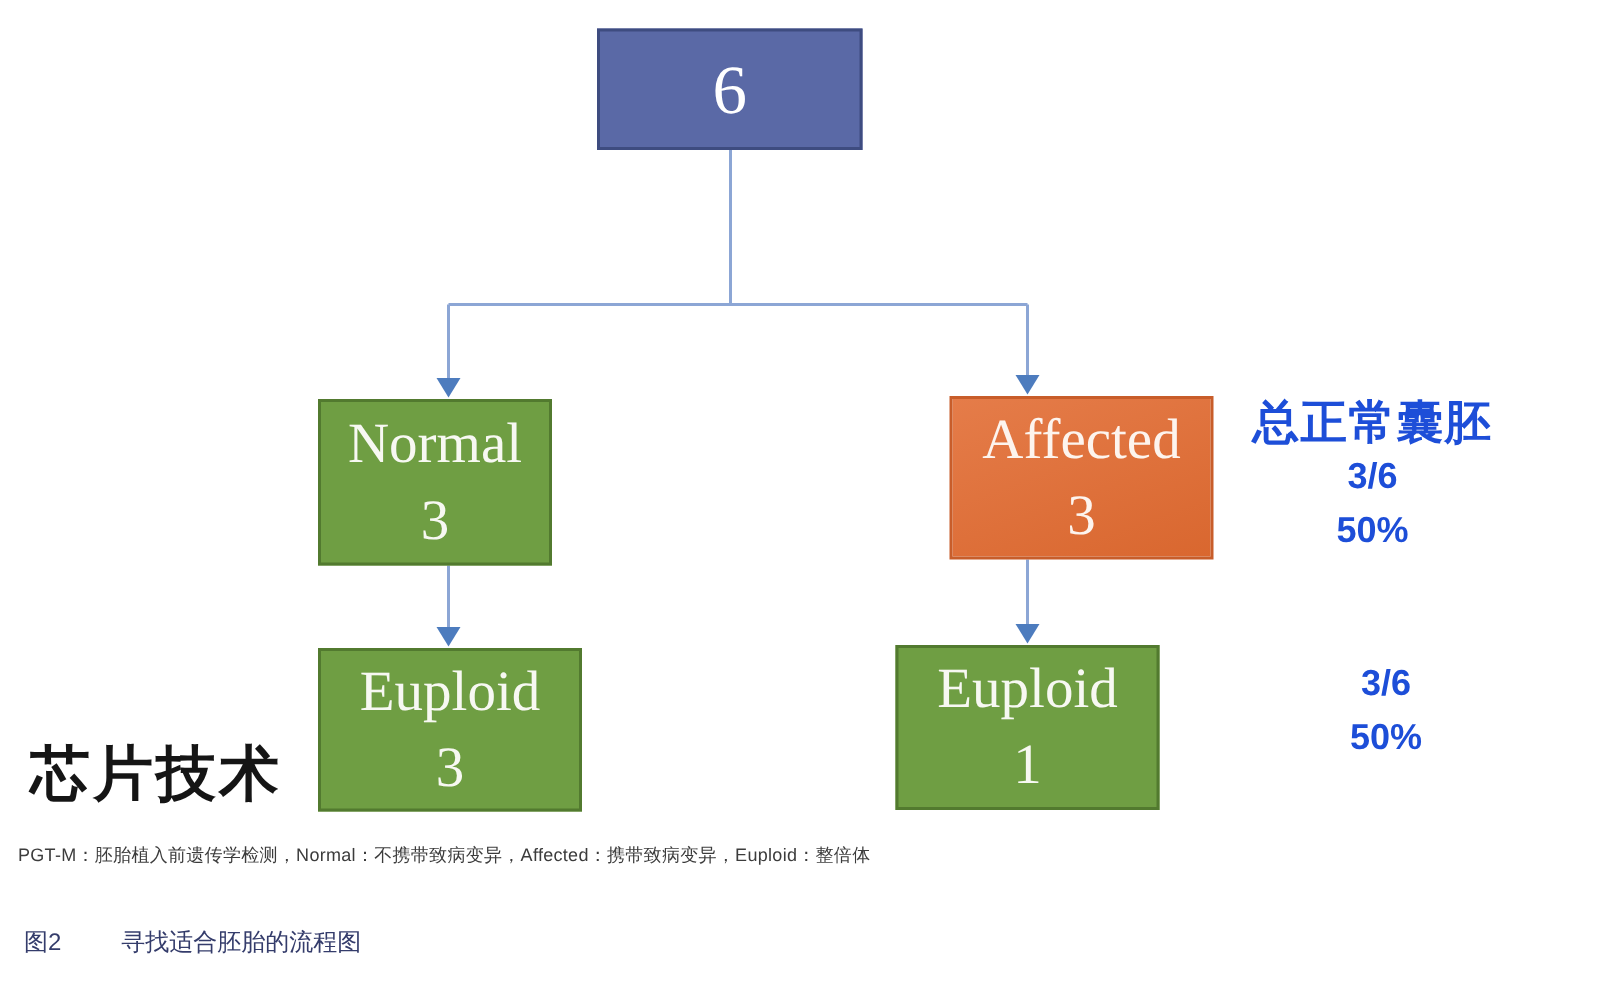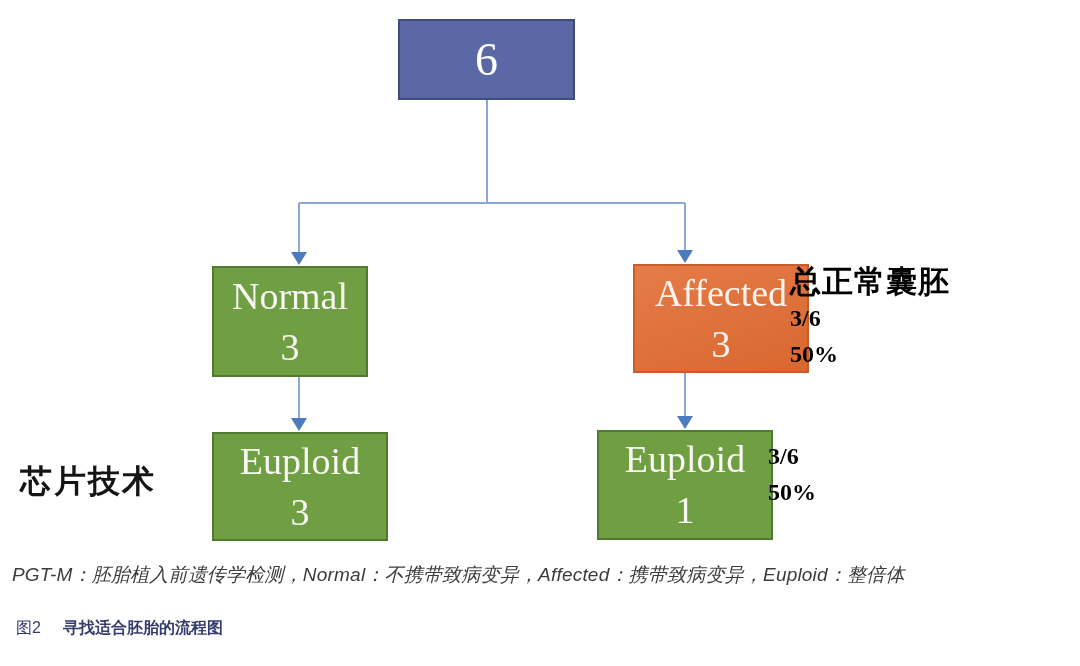--- a/index.html
+++ b/index.html
@@ -34,43 +34,43 @@
     font-size:38px;color:#fdf4ee;
   }
 
   .row-label{position:absolute;color:#151515;}
   .row-label.pgtm{
     left:45px;top:293px;
     font-family:"Liberation Mono","DejaVu Sans Mono",monospace;
     font-weight:700;font-size:36px;letter-spacing:1px;
   }
   .row-label.chip{
-    left:20px;top:460px;
-    font-weight:700;font-size:32px;letter-spacing:2px;
+    left:20px;top:488px;
+    font-weight:700;font-size:40px;letter-spacing:2px;
   }
 
   .annotation{
-    position:absolute;color:#000000;font-weight:700;
-    font-family:Liberation Serif, serif;
+    position:absolute;text-align:center;color:#1d4ed8;font-weight:700;
+    font-family:Liberation Sans, sans-serif;
   }
   .annotation .ann-title{font-size:31px;line-height:37px;letter-spacing:1px;}
   .annotation .ann-line{font-size:24px;line-height:36px;}
   .annotation.top{left:790px;top:263px;width:250px;}
   .annotation.bottom{left:768px;top:438px;width:312px;}
 
   .footnote{
     position:absolute;left:12px;top:562px;width:1000px;
-    font-size:19px;color:var(--footnote-color);letter-spacing:0.2px;font-style:italic;
+    font-size:12px;color:var(--footnote-color);letter-spacing:0.2px;
   }
   .caption{
     position:absolute;left:16px;top:618px;
     font-size:16px;color:var(--caption-color);
   }
   .caption .caption-label{font-weight:400;}
-  .caption .caption-text{font-weight:700;margin-left:22px;}
+  .caption .caption-text{font-weight:400;margin-left:40px;}
 </style>
 </head>
 <body>
 
 <div class="canvas">
 
   <svg class="connectors" viewBox="0 0 1080 666" xmlns="http://www.w3.org/2000/svg">
     <g stroke="#8ca6d5" stroke-width="2" fill="none">
       <path d="M487,100 L487,203"></path>
       <path d="M299,203 L685,203"></path>

